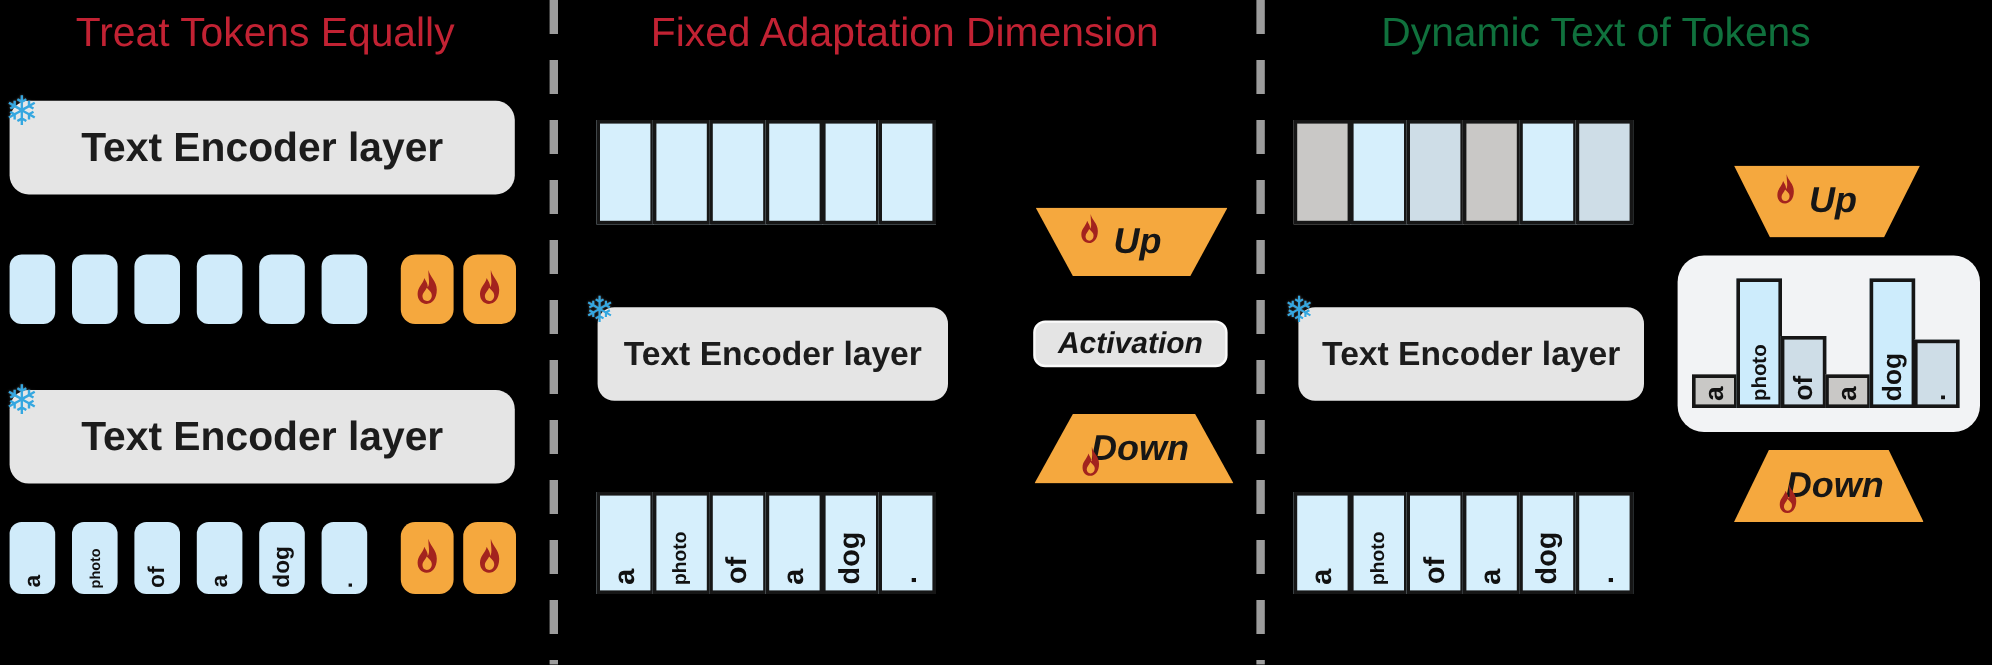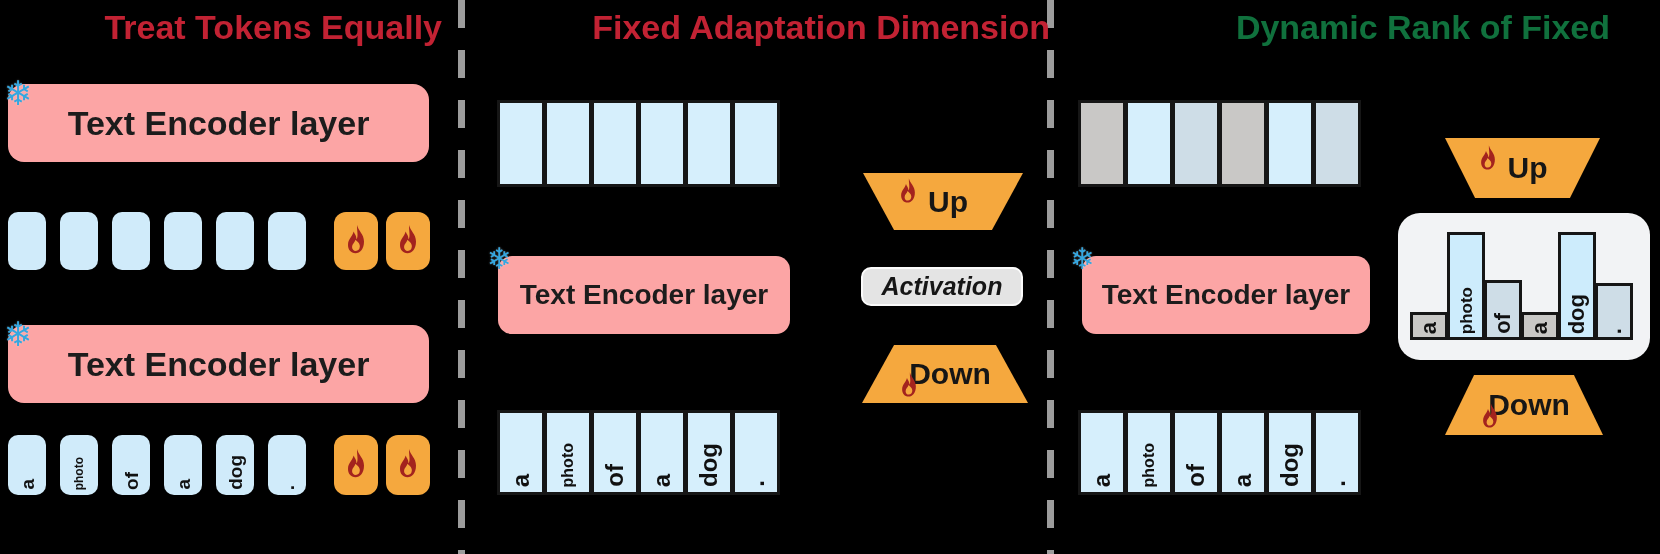--- a/index.html
+++ b/index.html
@@ -1,41 +1,41 @@
 <!DOCTYPE html>
 <html><head>
 <meta charset="utf-8">
 <style>
   html,body{margin:0;padding:0;background:#000;}
   .canvas{position:relative;width:1660px;height:554px;background:#000;overflow:hidden;
           font-family:"Liberation Sans","DejaVu Sans",sans-serif;}
   .sep{position:absolute;top:0;width:7px;height:554px;
        background:repeating-linear-gradient(to bottom,#9c9c9c 0 28px,transparent 28px 50px);}
-  .title{position:absolute;margin:0;font-size:34px;font-weight:bold;text-align:right;letter-spacing:0px;}
+  .title{position:absolute;margin:0;font-size:34px;font-weight:normal;text-align:center;letter-spacing:0px;}
   .red{color:#c22233;}
   .green{color:#10713d;}
-  .enc{position:absolute;background:#fca5a5;border-radius:16px;display:flex;align-items:center;justify-content:center;}
+  .enc{position:absolute;background:#e5e5e5;border-radius:16px;display:flex;align-items:center;justify-content:center;}
   .enc-label{font-size:34px;font-weight:bold;color:#1c1c1c;}
   .enc.small .enc-label{font-size:28px;}
   .snow{position:absolute;color:#35a7e0;line-height:1;z-index:3;text-shadow:0 0 2px rgba(255,255,255,.35);}
   
   .tok{position:absolute;width:38px;height:58px;border-radius:10px;background:#d0ebfa;
        display:flex;justify-content:center;align-items:flex-end;padding-bottom:5px;box-sizing:border-box;}
   .tok.orange{width:44px;border-radius:12px;background:#f5a83e;align-items:center;padding-bottom:0;}
   
   .cellrow{position:absolute;display:flex;}
   .cell{flex:0 0 auto;width:48px;height:100%;background:#d6effc;border:3px solid #161616;box-sizing:border-box;
         display:flex;justify-content:center;align-items:flex-end;padding-bottom:5px;margin-left:-1px;}
   .vlabel{writing-mode:vertical-rl;transform:rotate(180deg);color:#111;font-weight:600;
           font-size:24px;line-height:1;white-space:nowrap;}
   .vlabel.long{font-size:16px;font-weight:700;}
   .tok .vlabel{font-size:19px;}
   .tok .vlabel.long{font-size:12px;}
   
-  .trap{position:absolute;background:#f5a83e;display:flex;align-items:center;justify-content:center;}
+  .trap{position:absolute;background:#f5a83e;display:flex;align-items:center;justify-content:center;font-style:italic;}
   .trap-label{font-size:30px;font-weight:bold;color:#161616;padding-left:10px;}
   .trap .flame{position:absolute;}
   .act-box{position:absolute;background:#e4e4e4;border:2px solid #fbfbfb;border-radius:10px;
            display:flex;align-items:center;justify-content:center;box-sizing:border-box;}
   .act-label{font-size:25px;font-weight:bold;color:#161616;font-style:italic;}
   
   .white-box{position:absolute;background:#f2f3f5;border-radius:22px;}
   .bars{position:absolute;display:flex;align-items:flex-end;}
   .bar{flex:0 0 auto;width:38px;border:3px solid #161616;box-sizing:border-box;margin-left:-1px;
        display:flex;justify-content:center;align-items:flex-end;padding-bottom:3px;}
@@ -166,21 +166,21 @@
 
     <div class="trap" style="left:862px;top:345px;width:166px;height:58px;clip-path:polygon(19.3% 0,80.7% 0,100% 100%,0 100%);">
       <svg class="flame" style="left:36px;bottom:3px;" width="22" height="28" viewBox="0 0 24 30">
           <path fill-rule="evenodd" fill="#a3231e" d="M13 0 C14 5.5 19.5 8.5 19.5 15.5 C19.5 22.5 15.8 26.5 11.5 26.5 C7.2 26.5 4.5 23.2 4.5 18.8 C4.5 13.2 8.6 11.2 9.8 6.2 C10.8 8.8 12.6 10.2 12.4 13.4 C14.6 11.2 12.6 4.6 13 0 Z M11.6 13.8 C13.2 15.6 15.6 17 15.6 19.9 C15.6 22.6 13.9 24.3 11.8 24.3 C9.7 24.3 8.3 22.7 8.3 20.6 C8.3 17.9 10.6 16.5 11.6 13.8 Z"></path>
         </svg>
       <span class="trap-label">Down</span>
     </div>
   </section>
 
   <section>
-    <h2 class="title green" style="left:1050px;top:8px;width:560px;">Dynamic Rank of Fixed</h2>
+    <h2 class="title green" style="left:1050px;top:8px;width:560px;">Dynamic Text of Tokens</h2>
 
     <div class="cellrow" style="left:1079px;top:100px;width:292px;height:87px;">
       <div class="cell" style="background: rgb(201, 200, 198);"></div>
       <div class="cell" style="background: rgb(214, 239, 252);"></div>
       <div class="cell" style="background: rgb(206, 221, 231);"></div>
       <div class="cell" style="background: rgb(201, 200, 198);"></div>
       <div class="cell" style="background: rgb(214, 239, 252);"></div>
       <div class="cell" style="background: rgb(206, 221, 231);"></div>
     </div>
 

